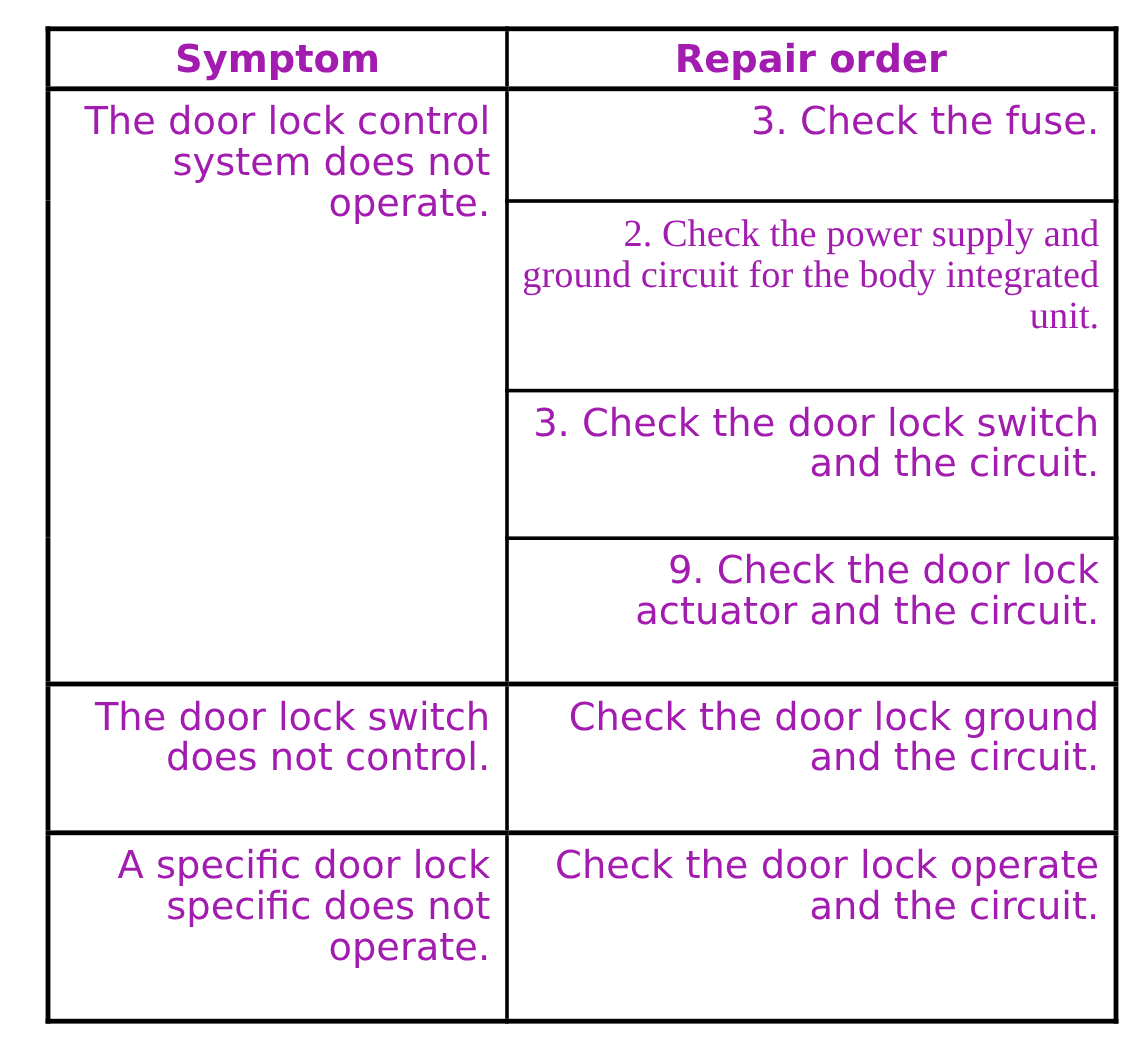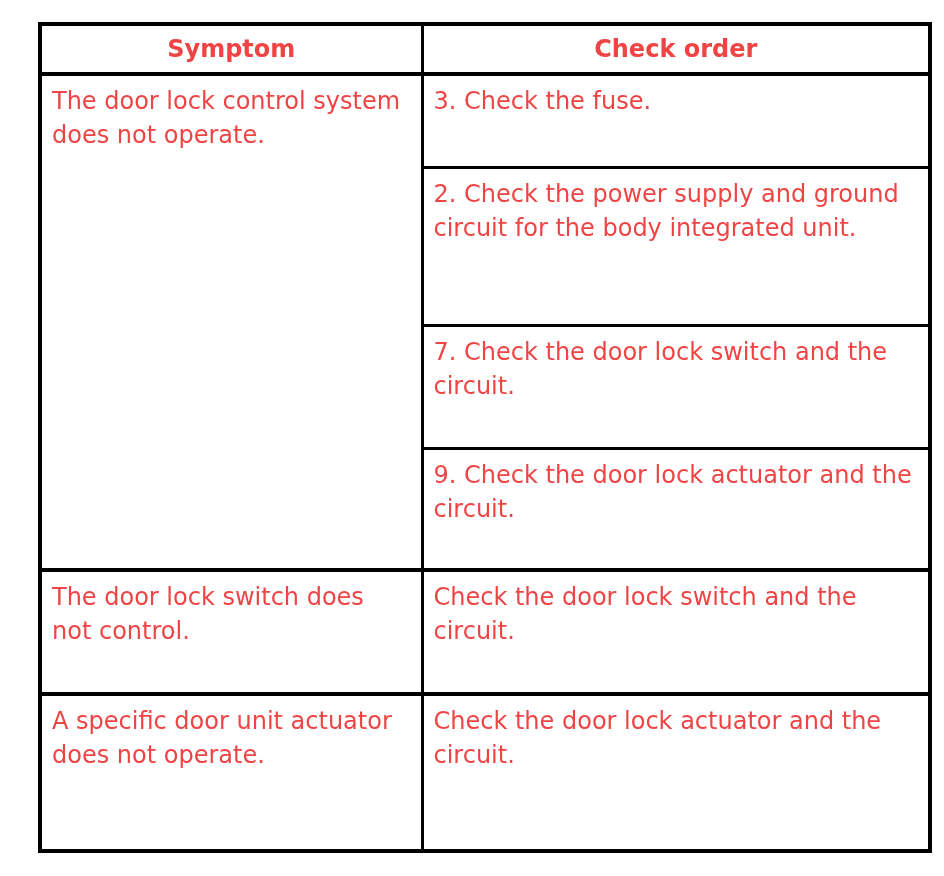--- a/index.html
+++ b/index.html
@@ -21,76 +21,76 @@
     top: 22px;
     width: 890px;
     border-collapse: collapse;
     table-layout: fixed;
     background: #ffffff;
     border: 4px solid #000000;
   }
   .symptom-table th,
   .symptom-table td {
     border: 3px solid #000000;
-    font-size: 24px;
-    color: #ef4444;
+    font-size: 32px;
+    color: #a21caf;
     overflow: hidden;
   }
   .symptom-table th {
     font-weight: bold;
     text-align: center;
     vertical-align: middle;
     height: 50px;
     padding: 2px 6px;
     border-bottom-width: 4px;
   }
   .symptom-table td {
     vertical-align: top;
-    text-align: left;
+    text-align: right;
     padding: 8px 12px 8px 10px;
     line-height: 34px;
   }
   tr.row-height-1 { height: 93px; }
-  tr.row-height-2 { height: 158px; }
+  tr.row-height-2 { height: 158px; font-family: Liberation Serif, serif; }
   tr.row-height-3 { height: 123px; }
   tr.row-height-4 { height: 122px; }
   tr.row-height-5 { height: 124px; }
   tr.row-height-6 { height: 157px; }
   tr.major-row > td { border-top-width: 4px; }
 </style>
 </head>
 <body>
 
 <table class="symptom-table">
   <colgroup>
     <col style="width: 382px">
     <col style="width: 508px">
   </colgroup>
   <thead>
     <tr>
       <th>Symptom</th>
-      <th>Check order</th>
+      <th>Repair order</th>
     </tr>
   </thead>
   <tbody>
     <tr class="row-height-1">
       <td rowspan="4">The door lock control system does not operate.</td>
       <td>3. Check the fuse.</td>
     </tr>
     <tr class="row-height-2">
       <td>2. Check the power supply and ground circuit for the body integrated unit.</td>
     </tr>
     <tr class="row-height-3">
-      <td>7. Check the door lock switch and the circuit.</td>
+      <td>3. Check the door lock switch and the circuit.</td>
     </tr>
     <tr class="row-height-4">
       <td>9. Check the door lock actuator and the circuit.</td>
     </tr>
     <tr class="row-height-5 major-row">
       <td>The door lock switch does not control.</td>
-      <td>Check the door lock switch and the circuit.</td>
+      <td>Check the door lock ground and the circuit.</td>
     </tr>
     <tr class="row-height-6 major-row">
-      <td>A specific door unit actuator does not operate.</td>
-      <td>Check the door lock actuator and the circuit.</td>
+      <td>A specific door lock specific does not operate.</td>
+      <td>Check the door lock operate and the circuit.</td>
     </tr>
   </tbody>
 </table>
 
 </body></html>

